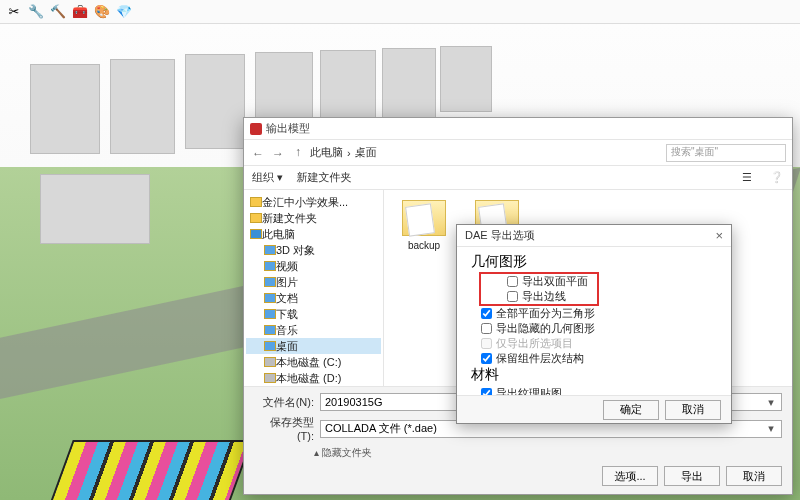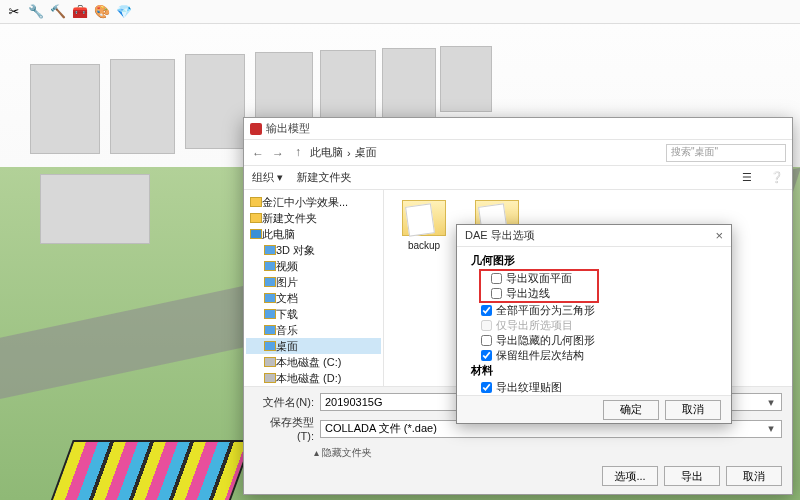--- a/index.html
+++ b/index.html
@@ -42,25 +42,25 @@
 .row .field { flex: 1; height: 18px; border: 1px solid #aaa; background: #fff; padding: 0 4px; display: flex; align-items: center; }
 .row .dd { width: 12px; text-align: center; color: #555; }
 .bottom .collapse { font-size: 10px; color: #555; margin: 2px 0 6px 60px; }
 .btnrow { display: flex; justify-content: flex-end; gap: 6px; }
 .btn { height: 20px; min-width: 56px; padding: 0 10px; border: 1px solid #aaa; background: #f7f7f7; font-size: 11px; display: flex; align-items: center; justify-content: center; }
 
 .options-dialog { position: absolute; left: 456px; top: 224px; width: 276px; height: 200px; background: #fff; border: 1px solid #888; box-shadow: 0 4px 16px rgba(0,0,0,.35); font-size: 11px; display: flex; flex-direction: column; }
 .options-dialog .ttl { height: 22px; display: flex; align-items: center; padding: 0 8px; border-bottom: 1px solid #e5e5e5; color: #333; }
 .options-dialog .ttl .x { margin-left: auto; font-size: 13px; color: #666; }
 .opts-body { flex: 1; padding: 6px 14px; overflow: hidden; }
-.grp { font-weight: bold; font-size: 11px; margin-bottom: 2px; color: #000; }
+.grp { font-weight: normal; font-size: 14px; margin-bottom: 2px; color: #000; }
 .chk { display: flex; align-items: center; gap: 4px; height: 15px; padding-left: 10px; color: #222; }
 .chk input { width: 11px; height: 11px; }
 .chk.disabled { color: #aaa; }
-.redbox { border: 2px solid #e03030; margin: -1px 0 0 8px; padding: 0 2px 0 0; width: 120px; }
+.redbox { border: 2px solid #e03030; margin: -1px 0 0 8px; padding: 0 2px 0 16px; width: 120px; }
 .opts-foot { height: 28px; display: flex; justify-content: flex-end; align-items: center; gap: 6px; padding: 0 10px; border-top: 1px solid #e5e5e5; background: #f7f7f7; }
 </style>
 </head>
 <body>
 
 <div class="main-window">
   <div class="toolbar">
     <span class="tool">✂</span>
     <span class="tool">🔧</span>
     <span class="tool">🔨</span>
@@ -204,29 +204,29 @@
           </div>
         <div class="chk">
             <input type="checkbox" style="">
             <span>导出边线</span>
           </div>
       </div>
       <div class="chk">
           <input type="checkbox" checked="" style="">
           <span>全部平面分为三角形</span>
         </div>
+      <div class="chk">
+          <input type="checkbox" style="">
+          <span>导出隐藏的几何图形</span>
+        </div>
       <div class="chk disabled">
           <input type="checkbox" disabled="" style="">
           <span>仅导出所选项目</span>
         </div>
       <div class="chk">
-          <input type="checkbox" style="">
-          <span>导出隐藏的几何图形</span>
-        </div>
-      <div class="chk">
           <input type="checkbox" checked="" style="">
           <span>保留组件层次结构</span>
         </div>
       <div class="grp" style="">材料</div>
       <div class="chk">
           <input type="checkbox" checked="" style="">
           <span>导出纹理贴图</span>
         </div>
 
     </div>

